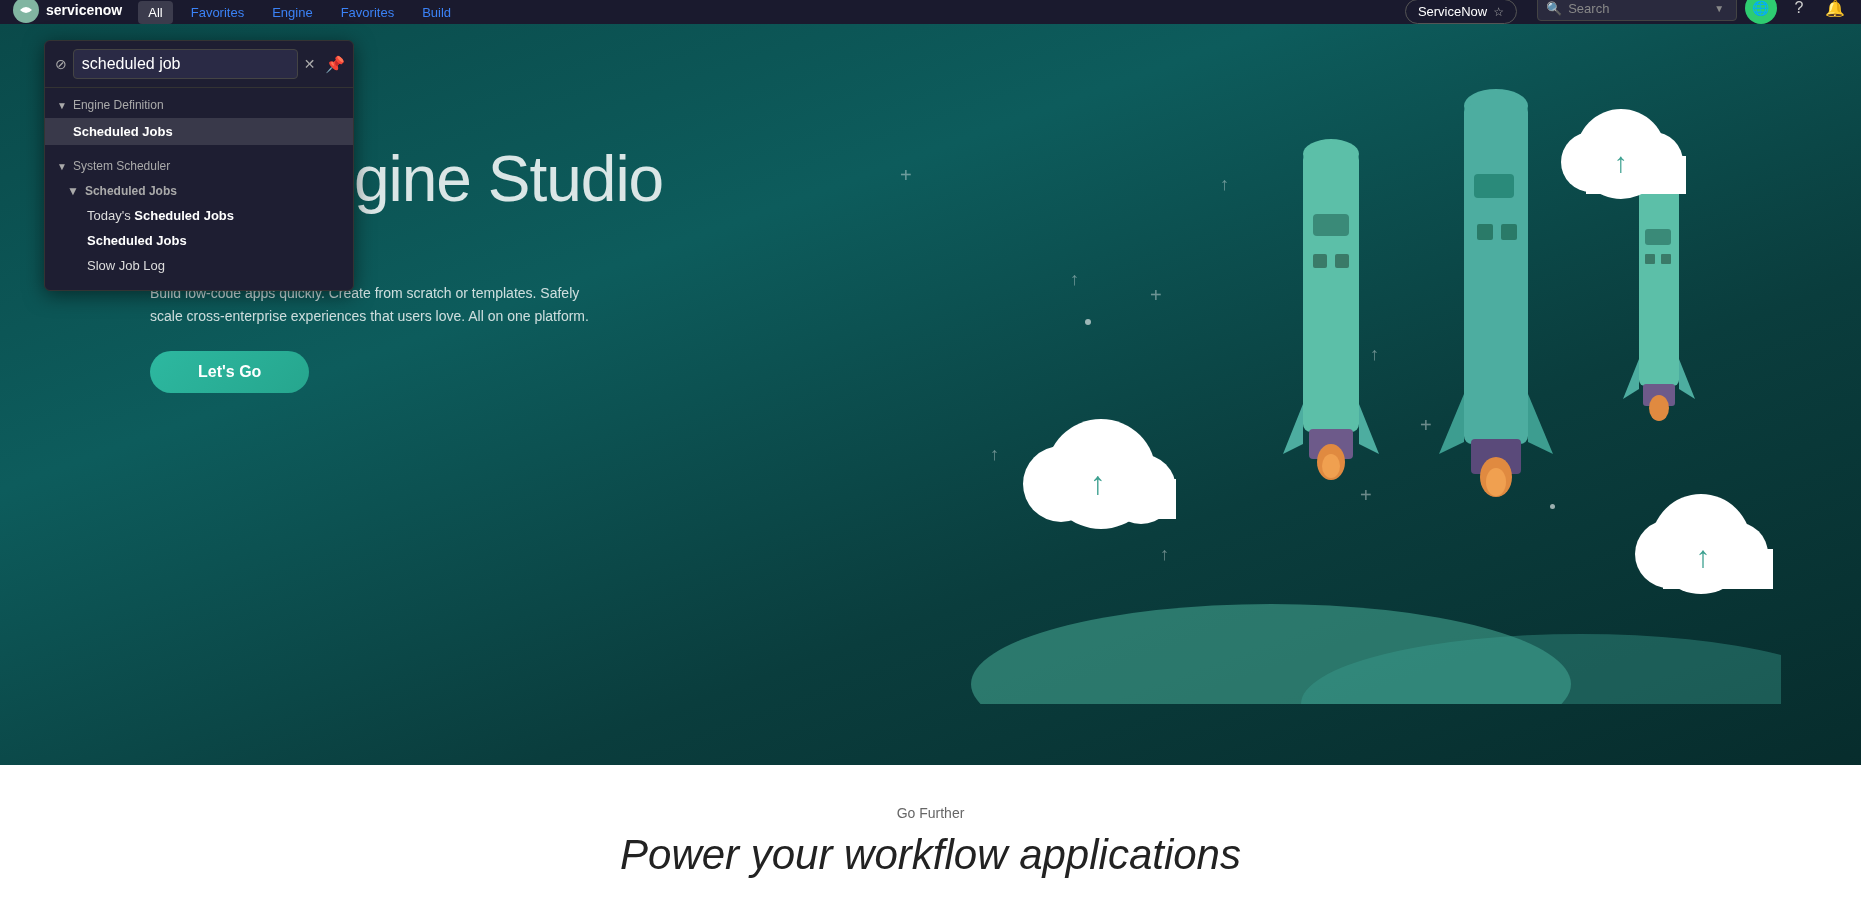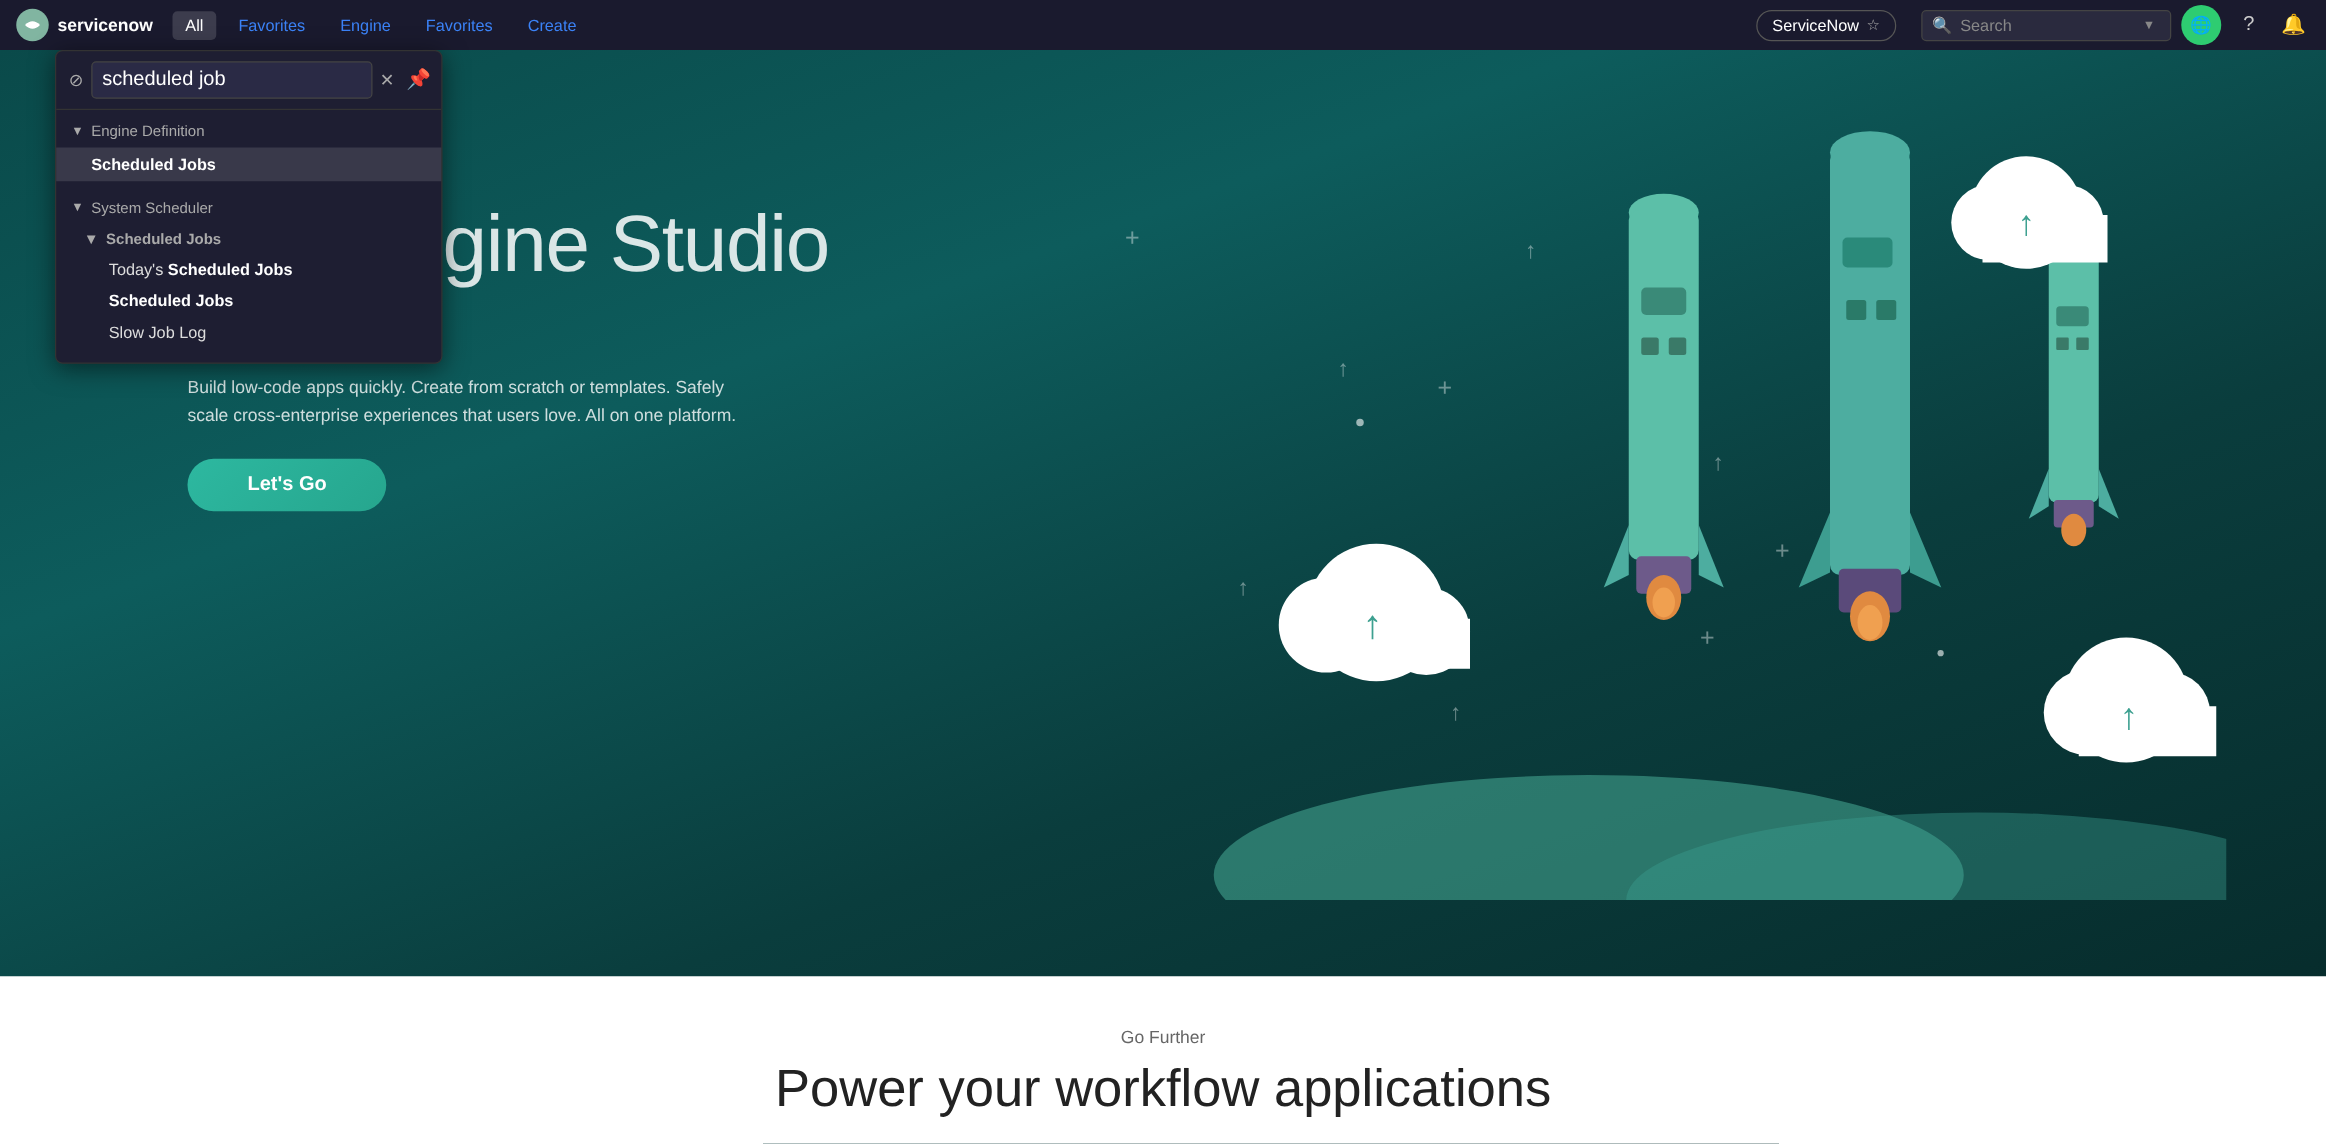--- a/index.html
+++ b/index.html
@@ -1,23 +1,23 @@
 <!DOCTYPE html>
 <html><head>
   <meta charset="utf-8">
   <style>
     * { margin: 0; padding: 0; box-sizing: border-box; }
     body { font-family: -apple-system, BlinkMacSystemFont, 'Segoe UI', Arial, sans-serif; overflow: hidden; width: 1861px; height: 915px; }
 
     
     .top-nav {
       display: flex;
-      align-items: center;
+      align-items: flex-end;
       background: #1a1a2e;
-      height: 40px;
+      height: 24px;
       padding: 0 12px;
       gap: 8px;
       position: relative;
       z-index: 100;
     }
     .logo {
       display: flex;
       align-items: center;
       margin-right: 8px;
     }
@@ -255,20 +255,21 @@
     }
     .go-further {
       font-size: 14px;
       color: #666;
       margin-bottom: 10px;
     }
     .power-title {
       font-size: 42px;
       color: #222;
       font-weight: 300;
+      font-style: italic;
     }
 
     
     .rocket-svg {
       position: absolute;
       right: 80px;
       top: 30px;
     }
   </style>
 </head>
@@ -280,21 +281,21 @@
       <circle cx="14" cy="14" r="13" fill="#81b5a1"></circle>
       <path d="M8 14 Q14 8 20 14 Q14 20 8 14Z" fill="white"></path>
     </svg>
     <span class="logo-text">servicenow</span>
   </div>
 
   <div class="nav-item active">All</div>
   <div class="nav-item">Favorites</div>
   <div class="nav-item">Engine</div>
   <div class="nav-item">Favorites</div>
-  <div class="nav-item">Create</div>
+  <div class="nav-item">Build</div>
 
   <div class="servicenow-btn">
     <span>ServiceNow</span>
     <span class="star-icon">☆</span>
   </div>
 
   <div class="nav-right">
     <div class="search-bar">
       <span style="color:#888;font-size:13px;">🔍</span>
       <input type="text" placeholder="Search" style="">

